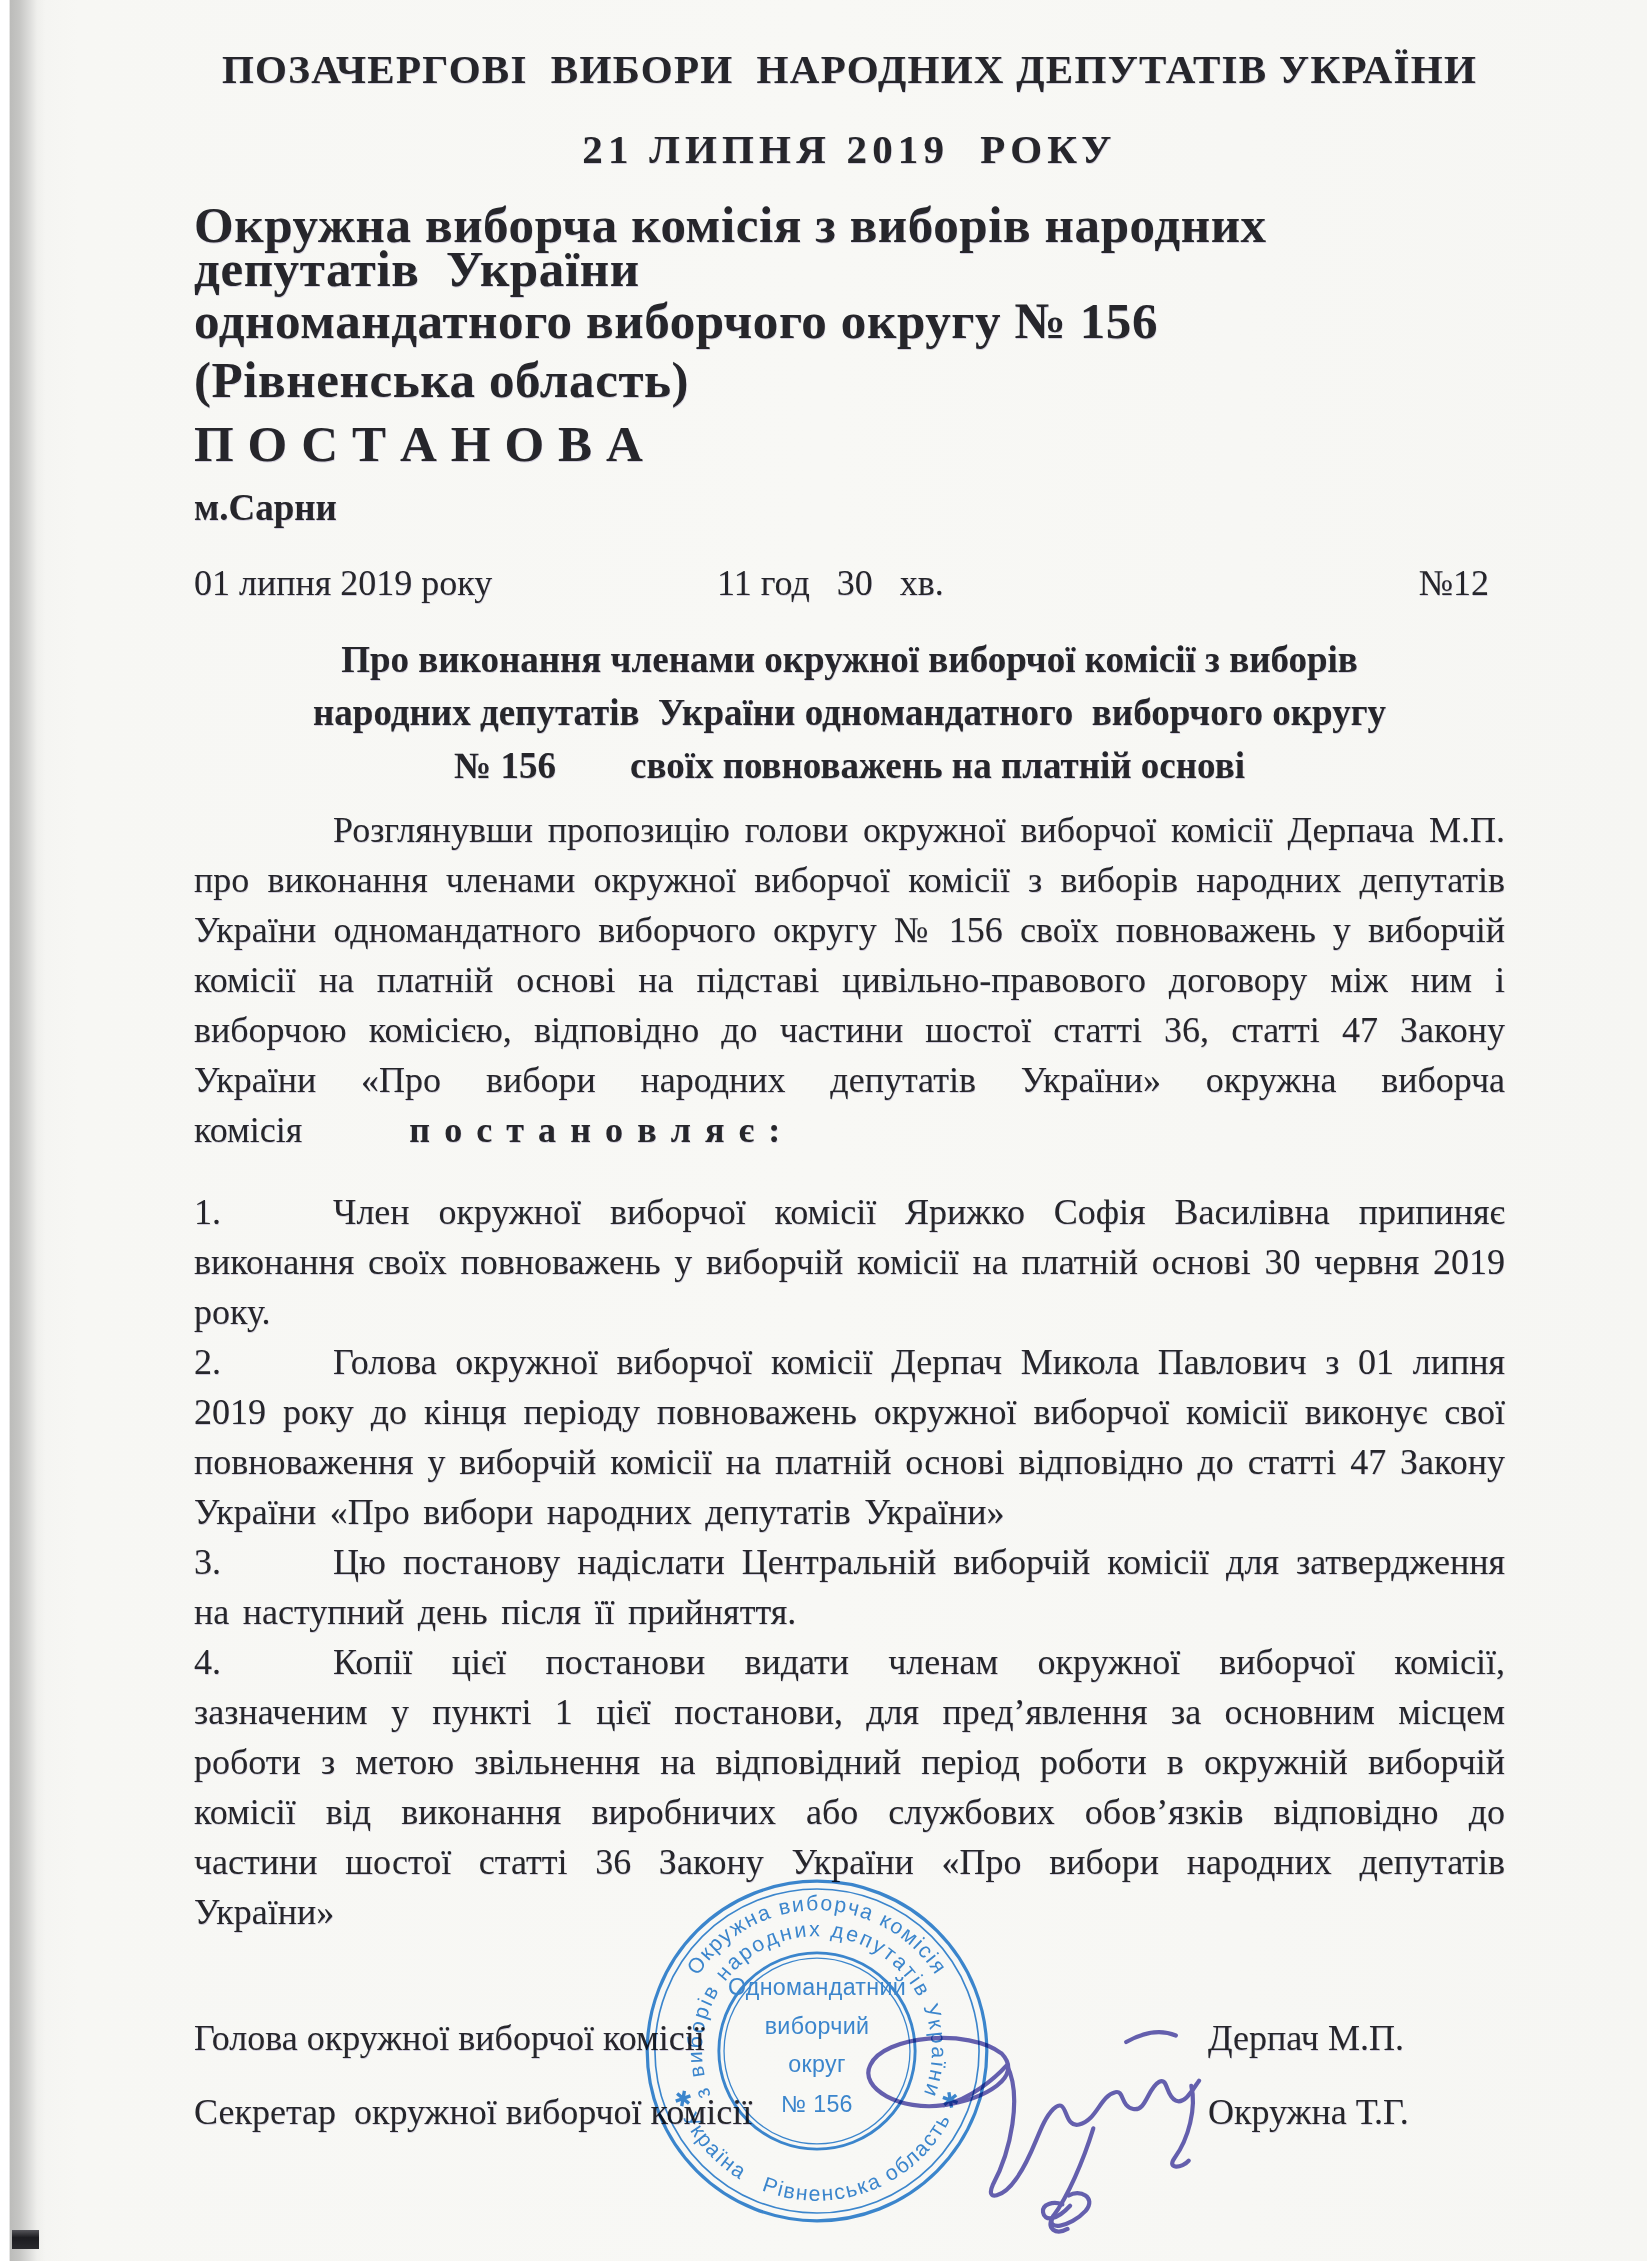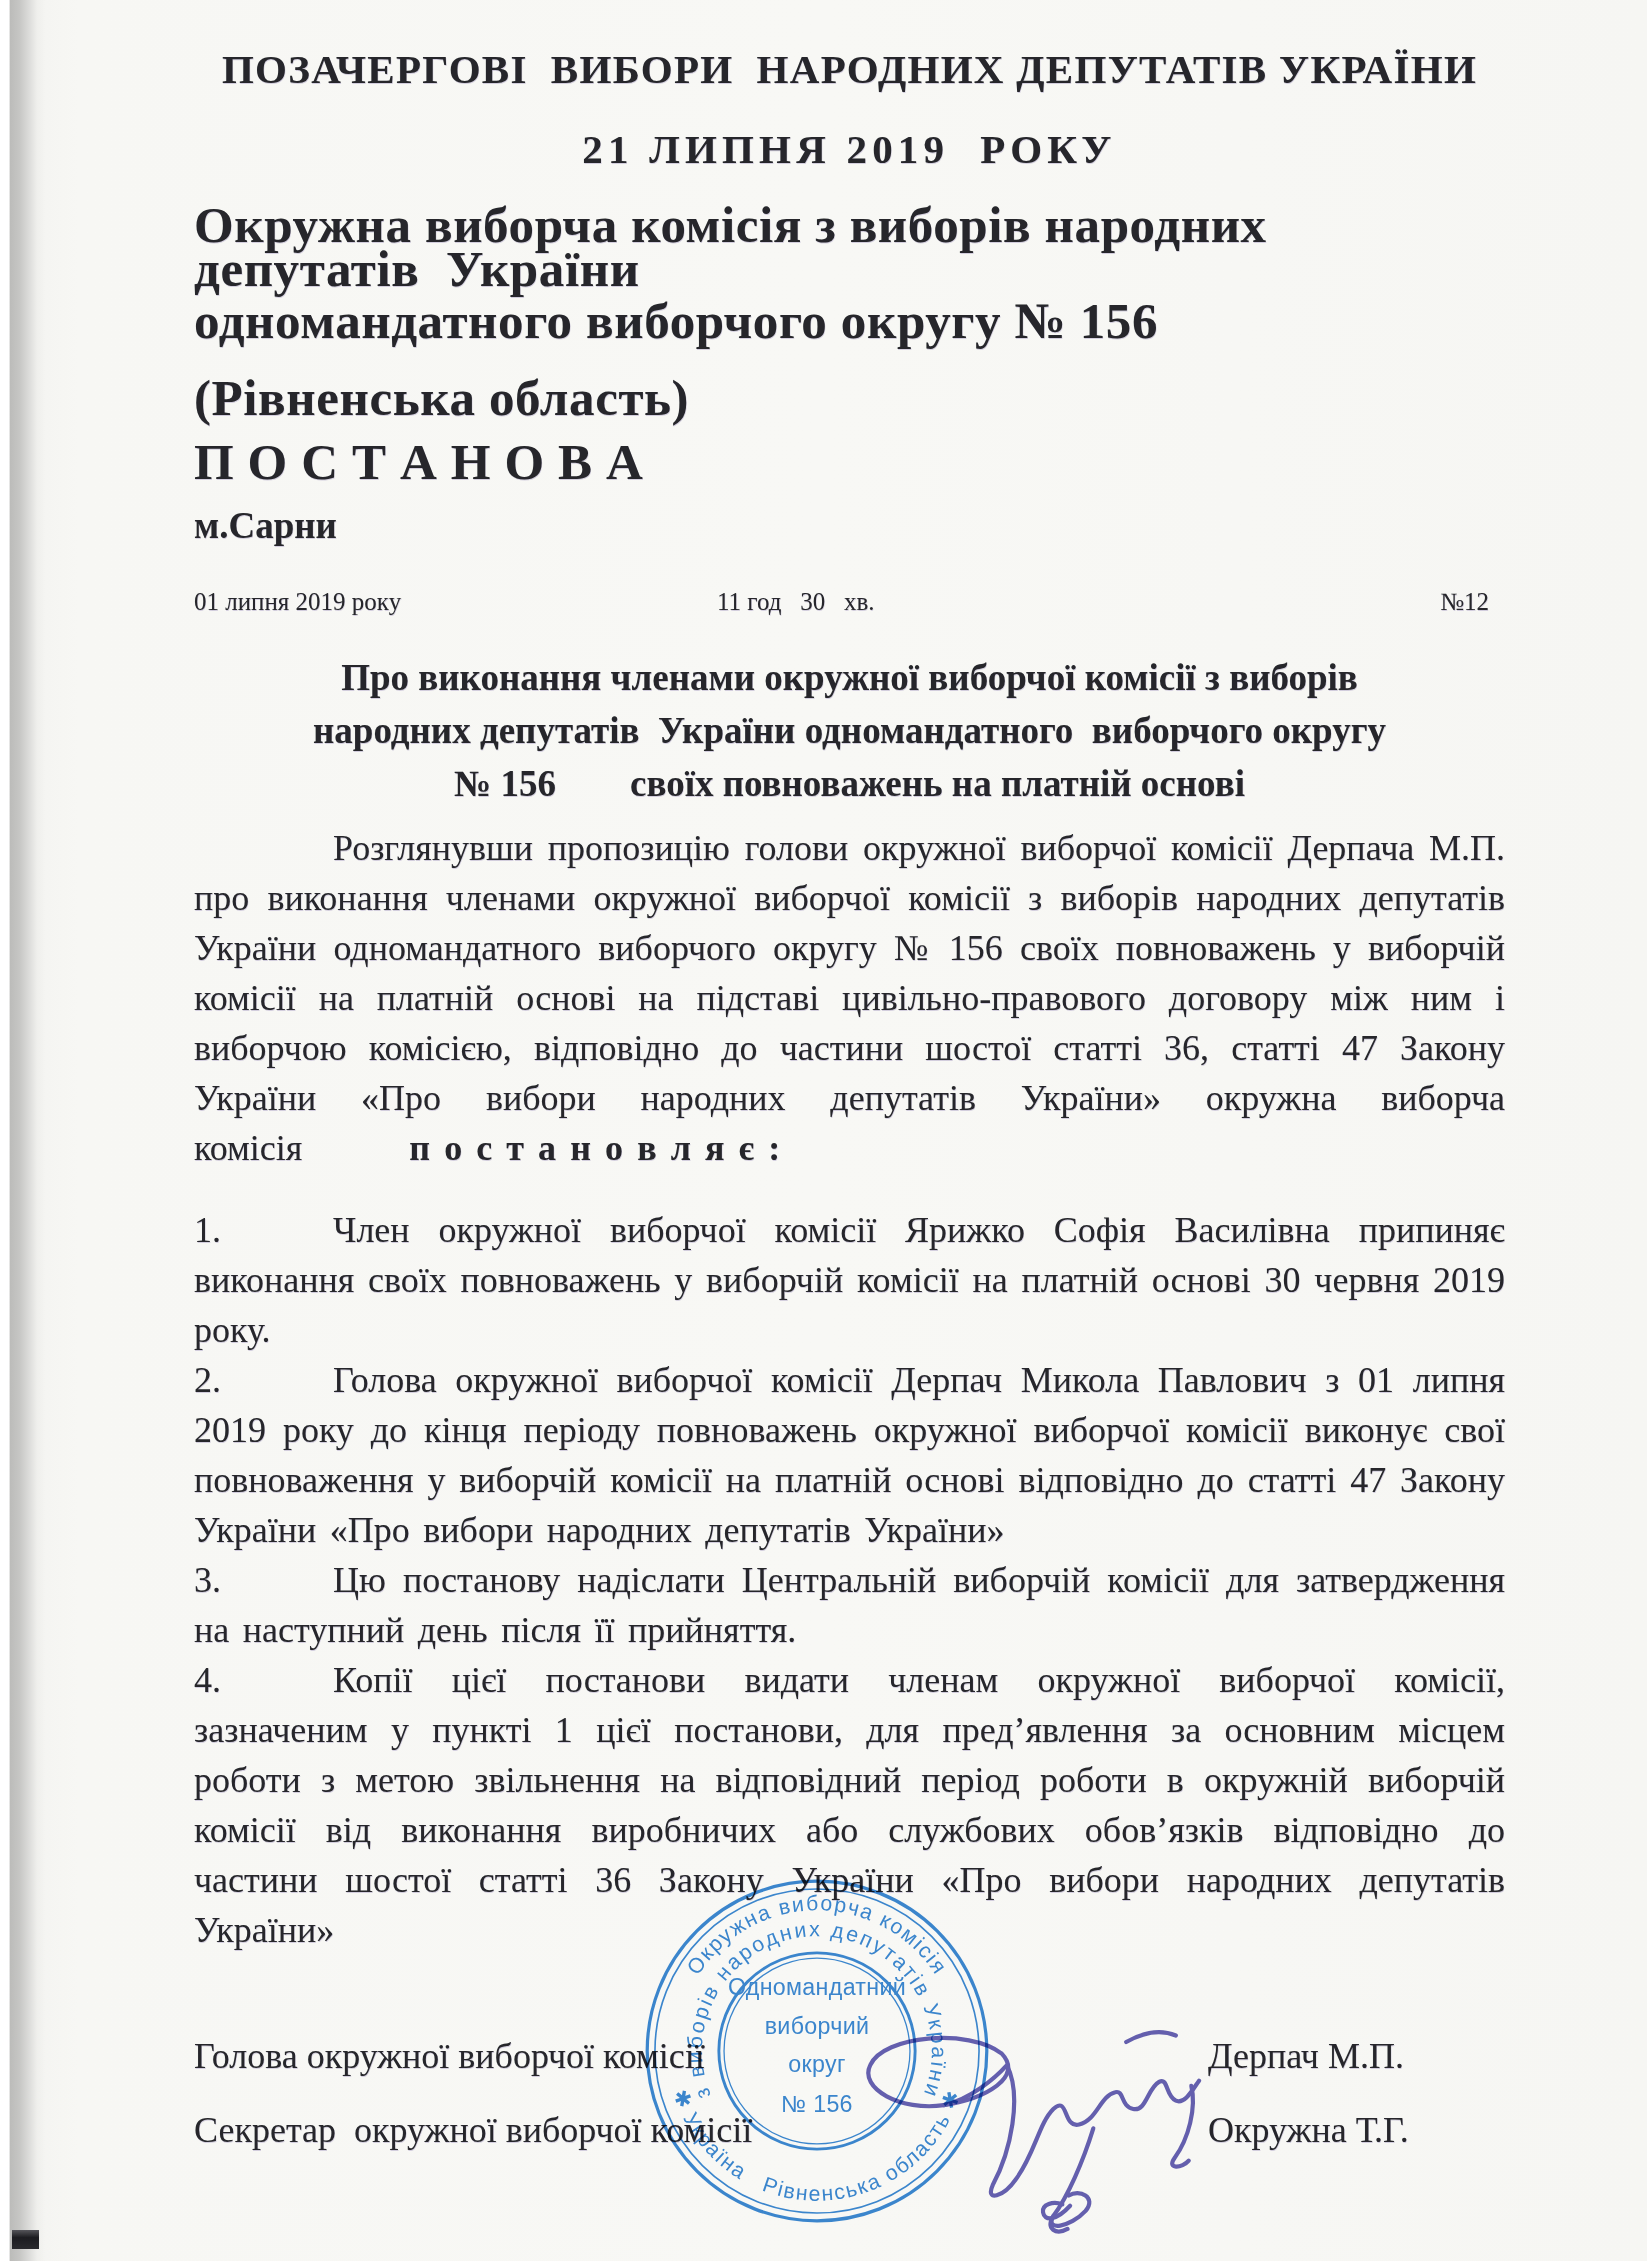--- a/index.html
+++ b/index.html
@@ -28,24 +28,24 @@
     position:absolute; left:194px; top:0; width:1311px;
     text-shadow:0.5px 0.6px 0.6px rgba(100,80,150,.25), -0.3px -0.2px 0.4px rgba(70,120,80,.10);
   }
   .h1 { font-weight:bold; font-size:41px; line-height:48px; text-align:center; white-space:pre-wrap; letter-spacing:1.3px; }
   .h1.spread { letter-spacing:5.2px; }
   .h2 { font-weight:bold; font-size:51px; line-height:44px; text-align:left; white-space:pre-wrap; letter-spacing:0.6px; }
   .mt-h1a { margin-top:45px; }
   .mt-h1b { margin-top:32px; }
   .mt-h2a { margin-top:30px; }
   .mt-h2b { margin-top:7.8px; }
-  .mt-h2c { margin-top:33px;font-family:Liberation Serif, serif; }
+  .mt-h2c { margin-top:15px;font-family:Liberation Serif, serif; }
   .mt-posta { margin-top:20px; }
   .city { font-weight:bold; font-size:37px; line-height:44px; margin-top:20px; }
-  .dateline { position:relative; font-size:25px; line-height:47px; height:47px; margin-top:30px; }
+  .dateline { position:relative; font-size:36px; line-height:47px; height:47px; margin-top:30px; }
   .dateline .date { position:absolute; left:0; top:0; }
   .dateline .time { position:absolute; left:523px; top:0; white-space:pre; }
   .dateline .num  { position:absolute; right:16px; top:0; }
   .doc-title { margin-top:26px; font-weight:bold; font-size:37px; line-height:53px; text-align:center; }
   .doc-title div { white-space:pre-wrap; }
   p.para {
     margin:0; text-align:justify;
     font-size:36px; line-height:50px;
     word-spacing:4.5px;
   }

